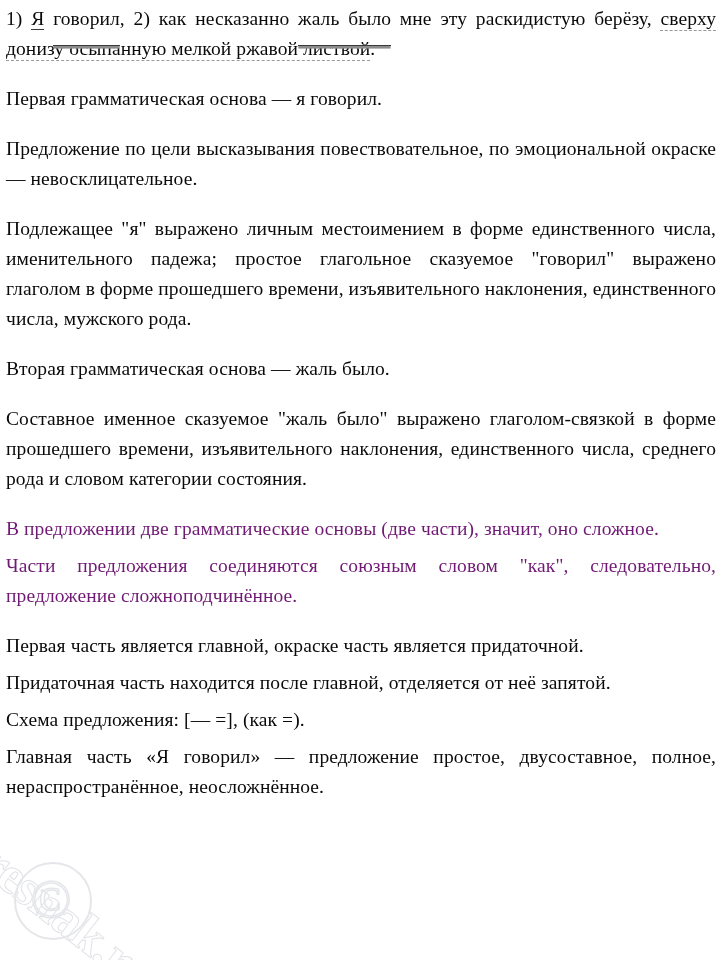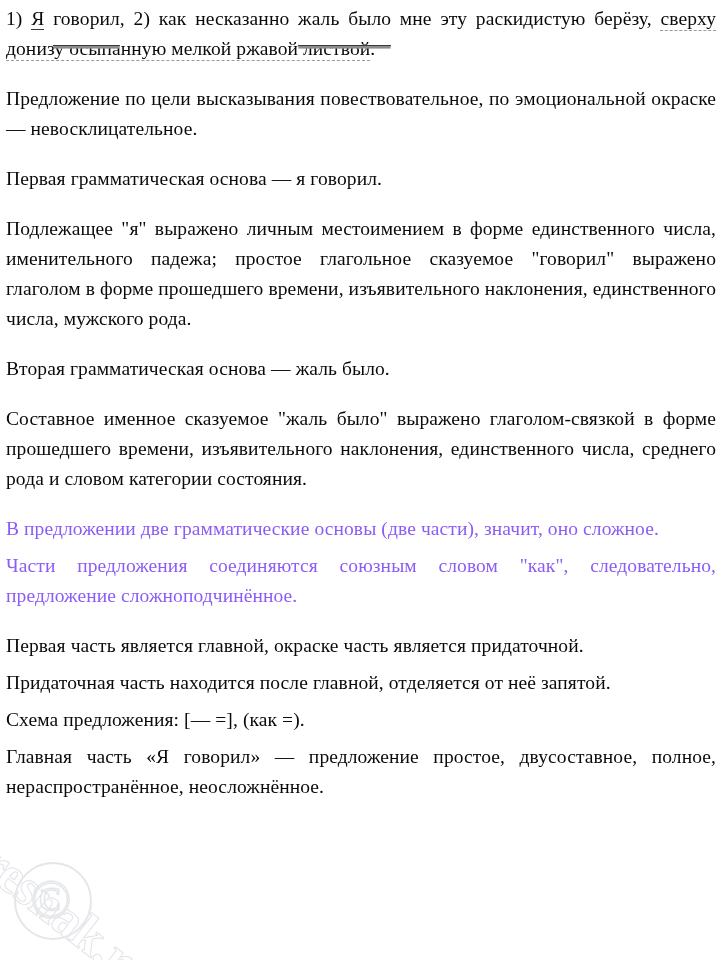--- a/index.html
+++ b/index.html
@@ -105,41 +105,41 @@
     position: relative;
     border-bottom: 1.6px solid #3a3a3a;
     box-shadow: 0 3px 0 -0.4px #8d8d8d;
     padding-bottom: 16px;
   }
   .u-adverbial {
     border-bottom: 1.8px dashed #9a9a9a;
     padding-bottom: 1px;
   }
 
-  .faded { color: #8b5cf6; }
+  .faded { color: #701a75; }
   .scheme { white-space: nowrap; }
 </style>
 </head>
 <body>
 
 <div id="page">
 
   <div id="watermark">
     <div class="wm-text">resnak.ru</div>
     <div class="wm-circle"></div>
     <div class="wm-c">©</div>
   </div>
 
   <div id="content">
 
     <p class="para"><span>1) </span><span class="u-subject">Я</span><span> </span><span class="u-predicate">говорил</span><span>, 2) как несказанно </span><span class="u-predicate">жаль было</span><span> мне эту раскидистую берёзу, </span><span class="u-adverbial">сверху донизу осыпанную мелкой ржавой листвой</span><span>.</span></p>
 
+    <p class="para">Первая грамматическая основа — я говорил.</p>
+
     <p class="para">Предложение по цели высказывания повествовательное, по эмоциональной окраске — невосклицательное.</p>
-
-    <p class="para">Первая грамматическая основа — я говорил.</p>
 
     <p class="para">Подлежащее "я" выражено личным местоимением в форме единственного числа, именительного падежа; простое глагольное сказуемое "говорил" выражено глаголом в форме прошедшего времени, изъявительного наклонения, единственного числа, мужского рода.</p>
 
     <p class="para">Вторая грамматическая основа — жаль было.</p>
 
     <p class="para">Составное именное сказуемое "жаль было" выражено глаголом-связкой в форме прошедшего времени, изъявительного наклонения, единственного числа, среднего рода и словом категории состояния.</p>
 
     <p class="para tight faded">В предложении две грамматические основы (две части), значит, оно сложное.</p>
 
     <p class="para faded">Части предложения соединяются союзным словом "как", следовательно, предложение сложноподчинённое.</p>

